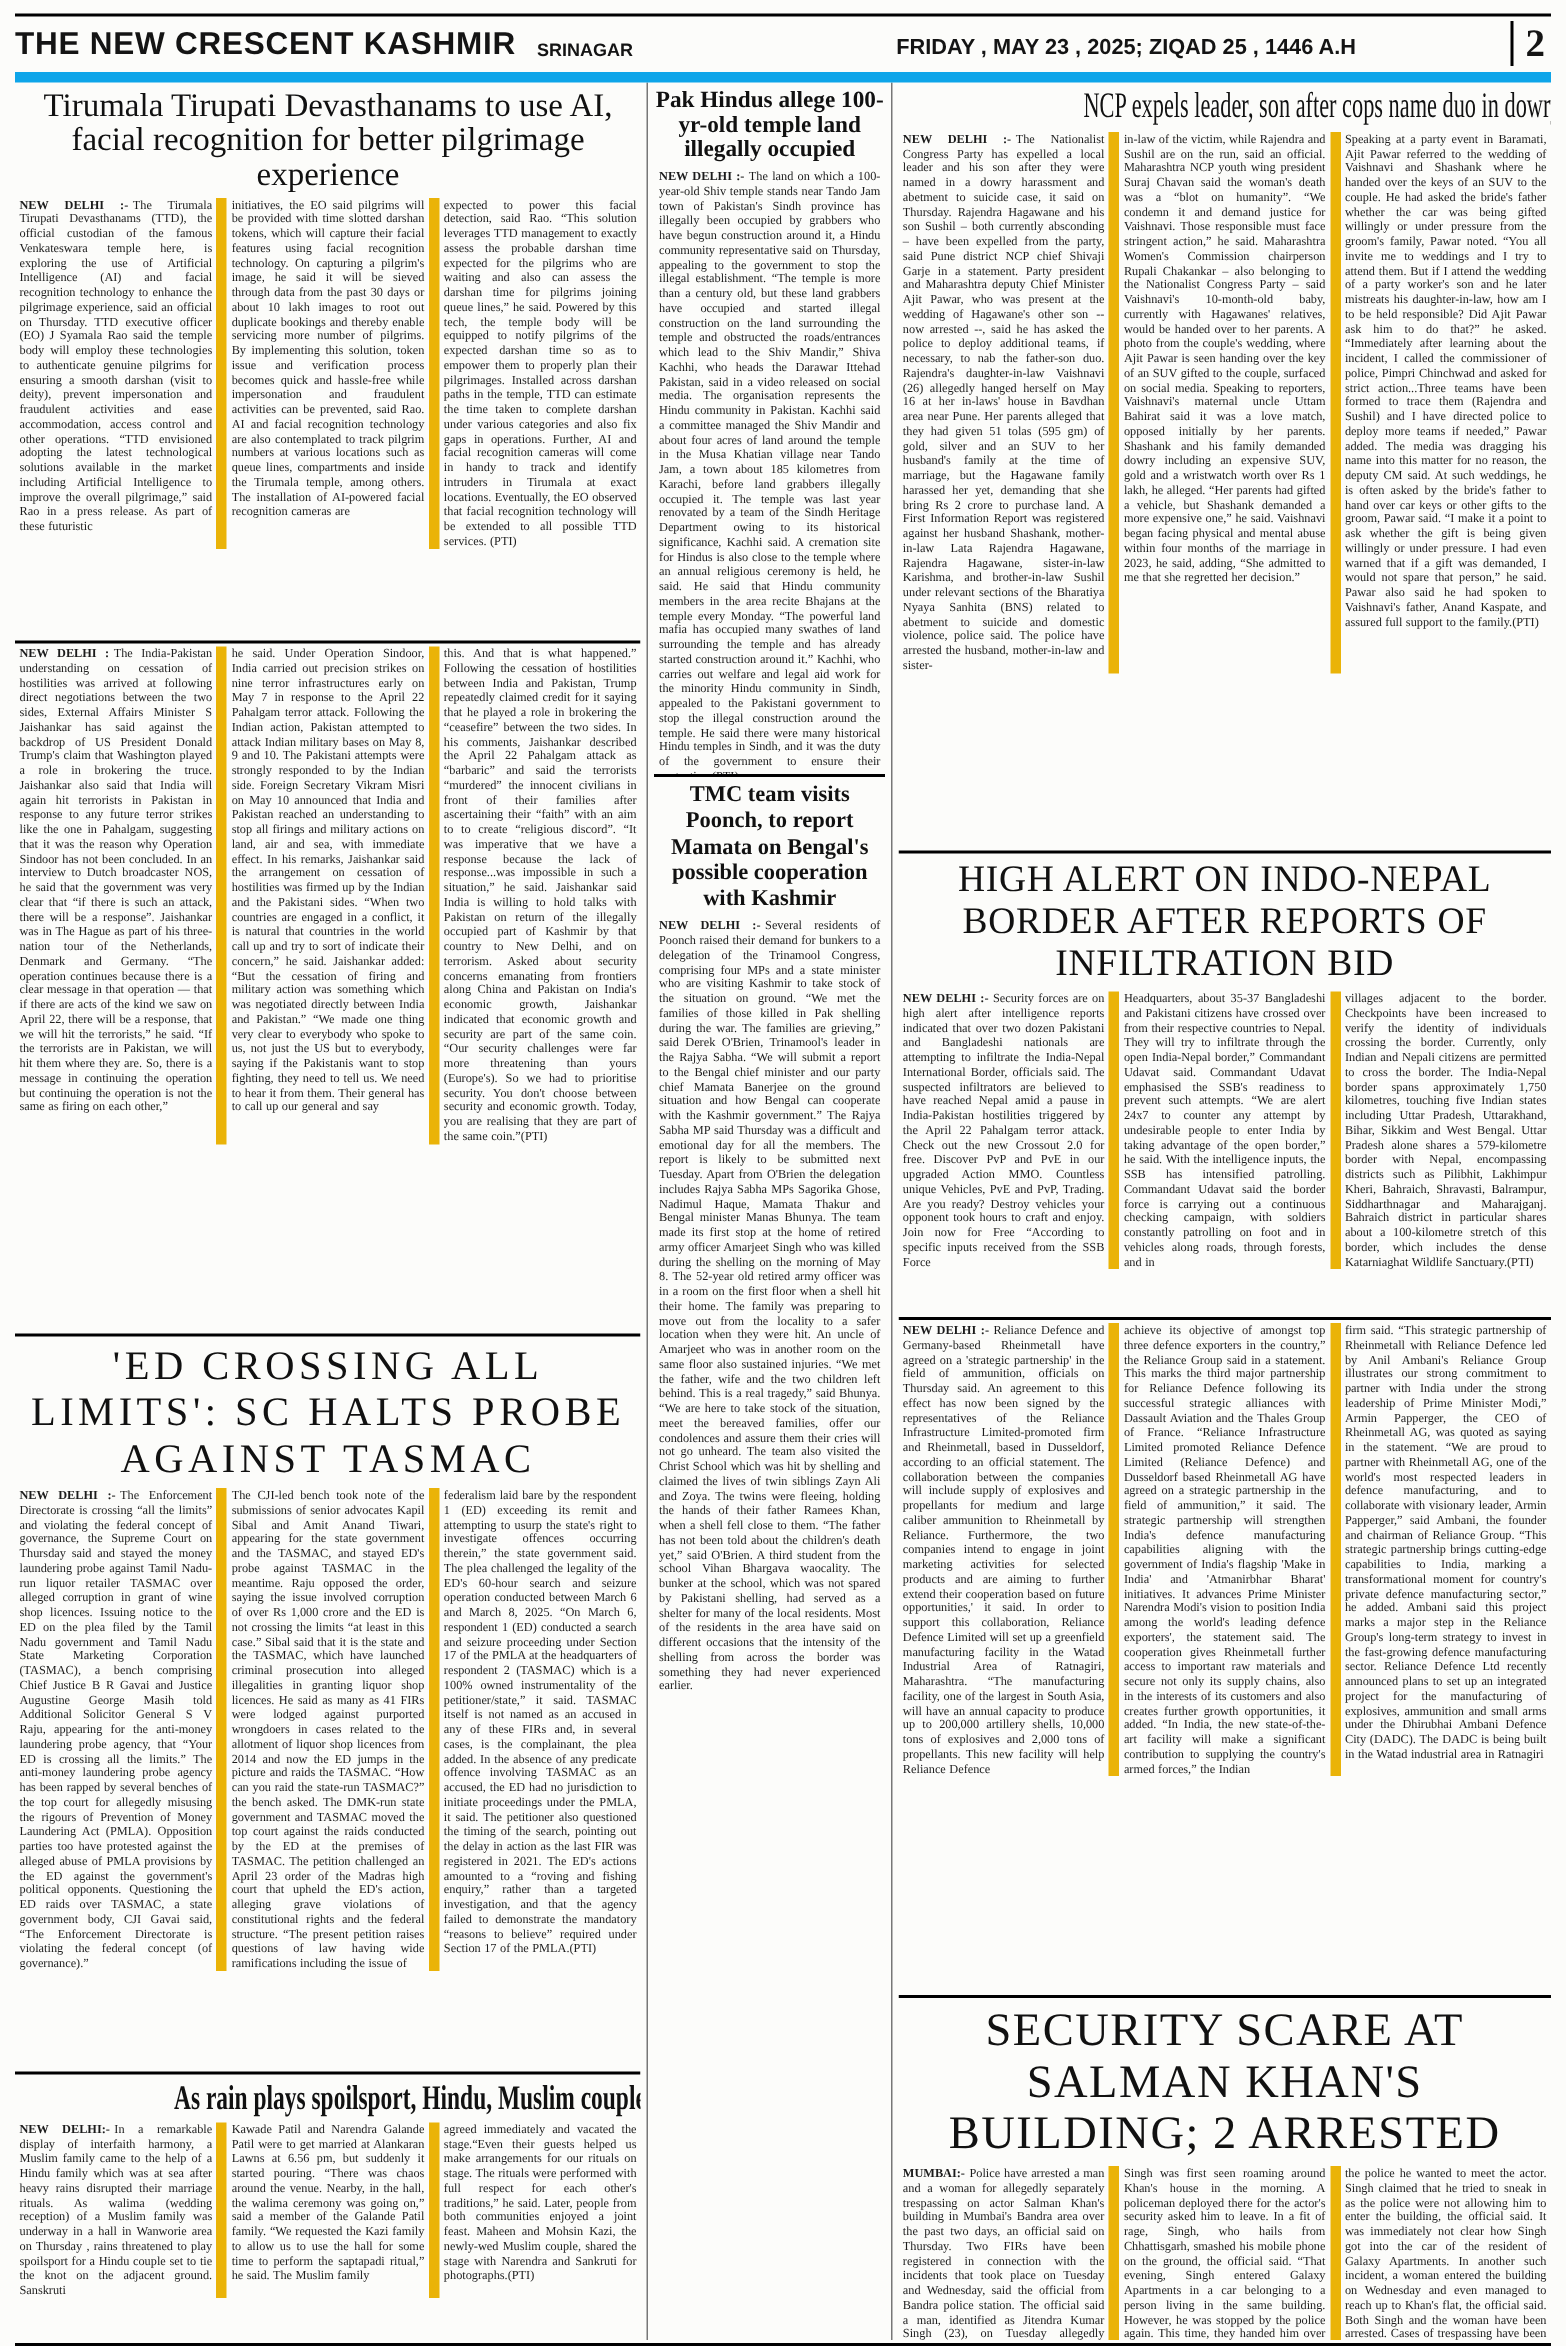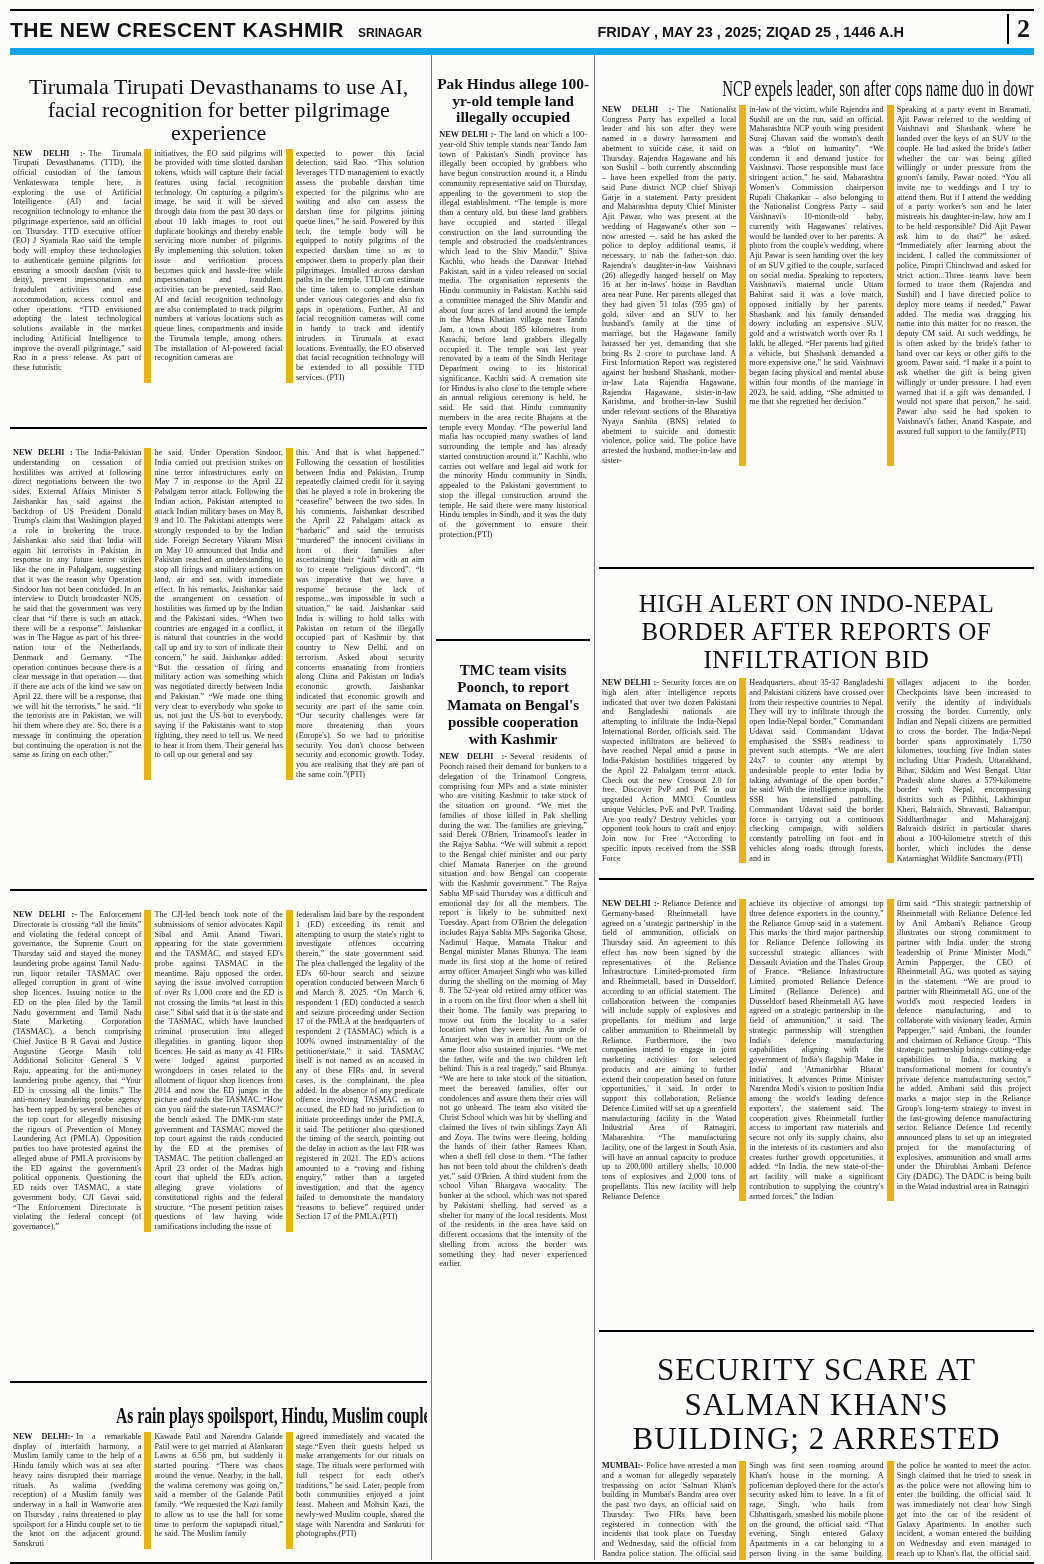--- a/index.html
+++ b/index.html
@@ -20,21 +20,21 @@
   .date{font-size:14.5px;font-weight:bold;margin-left:auto;margin-right:130px;align-self:center;padding-top:4px;}
   .pageno-wrap{position:absolute;right:4px;top:1px;display:flex;align-items:center;height:34px;}
   .pageno-bar{width:2px;height:30px;background:#000;margin-right:8px;}
   .pageno{font-size:26px;font-weight:bold;font-family:"Liberation Serif",serif;}
   .body-grid{display:flex;margin:0 10px;height:1505px;}
   .region{overflow:hidden;}
   .region-left{width:424px;}
   .region-mid{width:156px;}
   .region-right{width:442px;}
   .vdiv{width:1px;background:#777;margin:0 4px;}
-  .article{overflow:hidden;box-sizing:border-box;padding-top:19px;}
+  .article{overflow:hidden;box-sizing:border-box;padding-top:2px;}
   .article + .article{border-top:2px solid #000;}
   .hl{
     font-family:"Liberation Serif", serif;font-weight:normal;
     text-align:center;margin:2px 0 4px 0;line-height:1.04;color:#111;
   }
   .hl .cond{display:inline-block;white-space:nowrap;transform-origin:center;}
   .hl-tirumala{font-size:22px;}
   .hl-pak{font-size:15.5px;font-weight:bold;line-height:1.08;}
   .hl-ncp{font-size:24px;} .hl-ncp .cond{transform:scaleX(.62);}
   .hl-jaishankar{font-size:20px;letter-spacing:2px;}
@@ -84,20 +84,21 @@
 
       <article class="article" style="height:462px">
         <div class="cols">
           <p class="col"><b class="dl">NEW DELHI :</b><span>The India-Pakistan understanding on cessation of hostilities was arrived at following direct negotiations between the two sides, External Affairs Minister S Jaishankar has said against the backdrop of US President Donald Trump's claim that Washington played a role in brokering the truce. Jaishankar also said that India will again hit terrorists in Pakistan in response to any future terror strikes like the one in Pahalgam, suggesting that it was the reason why Operation Sindoor has not been concluded. In an interview to Dutch broadcaster NOS, he said that the government was very clear that “if there is such an attack, there will be a response”. Jaishankar was in The Hague as part of his three-nation tour of the Netherlands, Denmark and Germany. “The operation continues because there is a clear message in that operation — that if there are acts of the kind we saw on April 22, there will be a response, that we will hit the terrorists,” he said. “If the terrorists are in Pakistan, we will hit them where they are. So, there is a message in continuing the operation but continuing the operation is not the same as firing on each other,”</span></p>
           <p class="col">he said. Under Operation Sindoor, India carried out precision strikes on nine terror infrastructures early on May 7 in response to the April 22 Pahalgam terror attack. Following the Indian action, Pakistan attempted to attack Indian military bases on May 8, 9 and 10. The Pakistani attempts were strongly responded to by the Indian side. Foreign Secretary Vikram Misri on May 10 announced that India and Pakistan reached an understanding to stop all firings and military actions on land, air and sea, with immediate effect. In his remarks, Jaishankar said the arrangement on cessation of hostilities was firmed up by the Indian and the Pakistani sides. “When two countries are engaged in a conflict, it is natural that countries in the world call up and try to sort of indicate their concern,” he said. Jaishankar added: “But the cessation of firing and military action was something which was negotiated directly between India and Pakistan.” “We made one thing very clear to everybody who spoke to us, not just the US but to everybody, saying if the Pakistanis want to stop fighting, they need to tell us. We need to hear it from them. Their general has to call up our general and say</p>
           <p class="col">this. And that is what happened.” Following the cessation of hostilities between India and Pakistan, Trump repeatedly claimed credit for it saying that he played a role in brokering the “ceasefire” between the two sides. In his comments, Jaishankar described the April 22 Pahalgam attack as “barbaric” and said the terrorists “murdered” the innocent civilians in front of their families after ascertaining their “faith” with an aim to to create “religious discord”. “It was imperative that we have a response because the lack of response...was impossible in such a situation,” he said. Jaishankar said India is willing to hold talks with Pakistan on return of the illegally occupied part of Kashmir by that country to New Delhi, and on terrorism. Asked about security concerns emanating from frontiers along China and Pakistan on India's economic growth, Jaishankar indicated that economic growth and security are part of the same coin. “Our security challenges were far more threatening than yours (Europe's). So we had to prioritise security. You don't choose between security and economic growth. Today, you are realising that they are part of the same coin.”(PTI)</p>
         </div>
       </article>
 
       <article class="article" style="height:492px">
+        <h1 class="hl hl-ed">'ED CROSSING ALL LIMITS': SC HALTS PROBE AGAINST TASMAC</h1>
         <div class="cols">
           <p class="col"><b class="dl">NEW DELHI :-</b><span>The Enforcement Directorate is crossing “all the limits” and violating the federal concept of governance, the Supreme Court on Thursday said and stayed the money laundering probe against Tamil Nadu-run liquor retailer TASMAC over alleged corruption in grant of wine shop licences. Issuing notice to the ED on the plea filed by the Tamil Nadu government and Tamil Nadu State Marketing Corporation (TASMAC), a bench comprising Chief Justice B R Gavai and Justice Augustine George Masih told Additional Solicitor General S V Raju, appearing for the anti-money laundering probe agency, that “Your ED is crossing all the limits.” The anti-money laundering probe agency has been rapped by several benches of the top court for allegedly misusing the rigours of Prevention of Money Laundering Act (PMLA). Opposition parties too have protested against the alleged abuse of PMLA provisions by the ED against the government's political opponents. Questioning the ED raids over TASMAC, a state government body, CJI Gavai said, “The Enforcement Directorate is violating the federal concept (of governance).”</span></p>
           <p class="col">The CJI-led bench took note of the submissions of senior advocates Kapil Sibal and Amit Anand Tiwari, appearing for the state government and the TASMAC, and stayed ED's probe against TASMAC in the meantime. Raju opposed the order, saying the issue involved corruption of over Rs 1,000 crore and the ED is not crossing the limits “at least in this case.” Sibal said that it is the state and the TASMAC, which have launched criminal prosecution into alleged illegalities in granting liquor shop licences. He said as many as 41 FIRs were lodged against purported wrongdoers in cases related to the allotment of liquor shop licences from 2014 and now the ED jumps in the picture and raids the TASMAC. “How can you raid the state-run TASMAC?” the bench asked. The DMK-run state government and TASMAC moved the top court against the raids conducted by the ED at the premises of TASMAC. The petition challenged an April 23 order of the Madras high court that upheld the ED's action, alleging grave violations of constitutional rights and the federal structure. “The present petition raises questions of law having wide ramifications including the issue of</p>
           <p class="col">federalism laid bare by the respondent 1 (ED) exceeding its remit and attempting to usurp the state's right to investigate offences occurring therein,” the state government said. The plea challenged the legality of the ED's 60-hour search and seizure operation conducted between March 6 and March 8, 2025. “On March 6, respondent 1 (ED) conducted a search and seizure proceeding under Section 17 of the PMLA at the headquarters of respondent 2 (TASMAC) which is a 100% owned instrumentality of the petitioner/state,” it said. TASMAC itself is not named as an accused in any of these FIRs and, in several cases, is the complainant, the plea added. In the absence of any predicate offence involving TASMAC as an accused, the ED had no jurisdiction to initiate proceedings under the PMLA, it said. The petitioner also questioned the timing of the search, pointing out the delay in action as the last FIR was registered in 2021. The ED's actions amounted to a “roving and fishing enquiry,” rather than a targeted investigation, and that the agency failed to demonstrate the mandatory “reasons to believe” required under Section 17 of the PMLA.(PTI)</p>
         </div>
       </article>
 
       <article class="article" style="height:179px">
         <h1 class="hl hl-wedding"><span class="cond">As rain plays spoilsport, Hindu, Muslim couples share wedding hall</span></h1>
         <div class="cols">
@@ -106,21 +107,21 @@
           <p class="col">agreed immediately and vacated the stage.“Even their guests helped us make arrangements for our rituals on stage. The rituals were performed with full respect for each other's traditions,” he said. Later, people from both communities enjoyed a joint feast. Maheen and Mohsin Kazi, the newly-wed Muslim couple, shared the stage with Narendra and Sankruti for photographs.(PTI)</p>
         </div>
       </article>
 
     </div>
 
     <div class="vdiv"></div>
 
     <div class="region region-mid">
 
-      <article class="article" style="height:584px">
+      <article class="article" style="height:461px">
         <h1 class="hl hl-pak">Pak Hindus allege 100-yr-old temple land illegally occupied</h1>
         <div class="cols">
           <p class="col"><b class="dl">NEW DELHI :-</b><span>The land on which a 100-year-old Shiv temple stands near Tando Jam town of Pakistan's Sindh province has illegally been occupied by grabbers who have begun construction around it, a Hindu community representative said on Thursday, appealing to the government to stop the illegal establishment. “The temple is more than a century old, but these land grabbers have occupied and started illegal construction on the land surrounding the temple and obstructed the roads/entrances which lead to the Shiv Mandir,” Shiva Kachhi, who heads the Darawar Ittehad Pakistan, said in a video released on social media. The organisation represents the Hindu community in Pakistan. Kachhi said a committee managed the Shiv Mandir and about four acres of land around the temple in the Musa Khatian village near Tando Jam, a town about 185 kilometres from Karachi, before land grabbers illegally occupied it. The temple was last year renovated by a team of the Sindh Heritage Department owing to its historical significance, Kachhi said. A cremation site for Hindus is also close to the temple where an annual religious ceremony is held, he said. He said that Hindu community members in the area recite Bhajans at the temple every Monday. “The powerful land mafia has occupied many swathes of land surrounding the temple and has already started construction around it.” Kachhi, who carries out welfare and legal aid work for the minority Hindu community in Sindh, appealed to the Pakistani government to stop the illegal construction around the temple. He said there were many historical Hindu temples in Sindh, and it was the duty of the government to ensure their protection.(PTI)</span></p>
         </div>
       </article>
 
       <article class="article" style="height:860px">
         <h1 class="hl hl-tmc">TMC team visits Poonch, to report Mamata on Bengal's possible cooperation with Kashmir</h1>
         <div class="cols">
           <p class="col"><b class="dl">NEW DELHI :-</b><span>Several residents of Poonch raised their demand for bunkers to a delegation of the Trinamool Congress, comprising four MPs and a state minister who are visiting Kashmir to take stock of the situation on ground. “We met the families of those killed in Pak shelling during the war. The families are grieving,” said Derek O'Brien, Trinamool's leader in the Rajya Sabha. “We will submit a report to the Bengal chief minister and our party chief Mamata Banerjee on the ground situation and how Bengal can cooperate with the Kashmir government.” The Rajya Sabha MP said Thursday was a difficult and emotional day for all the members. The report is likely to be submitted next Tuesday. Apart from O'Brien the delegation includes Rajya Sabha MPs Sagorika Ghose, Nadimul Haque, Mamata Thakur and Bengal minister Manas Bhunya. The team made its first stop at the home of retired army officer Amarjeet Singh who was killed during the shelling on the morning of May 8. The 52-year old retired army officer was in a room on the first floor when a shell hit their home. The family was preparing to move out from the locality to a safer location when they were hit. An uncle of Amarjeet who was in another room on the same floor also sustained injuries. “We met the father, wife and the two children left behind. This is a real tragedy,” said Bhunya. “We are here to take stock of the situation, meet the bereaved families, offer our condolences and assure them their cries will not go unheard. The team also visited the Christ School which was hit by shelling and claimed the lives of twin siblings Zayn Ali and Zoya. The twins were fleeing, holding the hands of their father Ramees Khan, when a shell fell close to them. “The father has not been told about the children's death yet,” said O'Brien. A third student from the school Vihan Bhargava waocality. The bunker at the school, which was not spared by Pakistani shelling, had served as a shelter for many of the local residents. Most of the residents in the area have said on different occasions that the intensity of the shelling from across the border was something they had never experienced earlier.</span></p>

